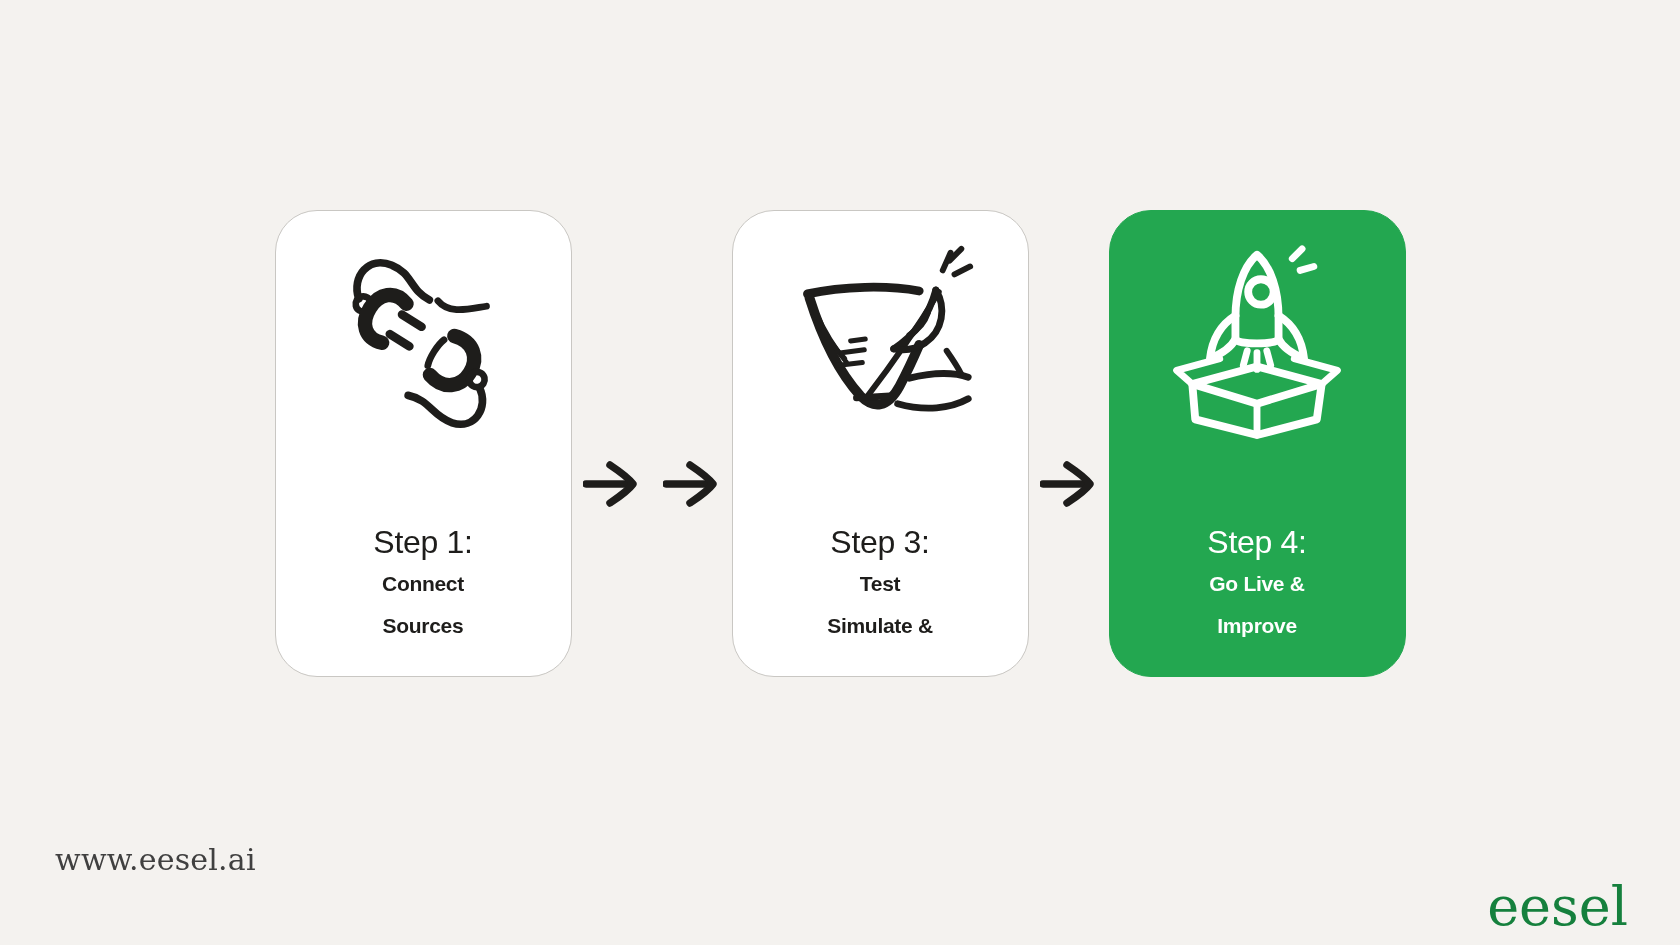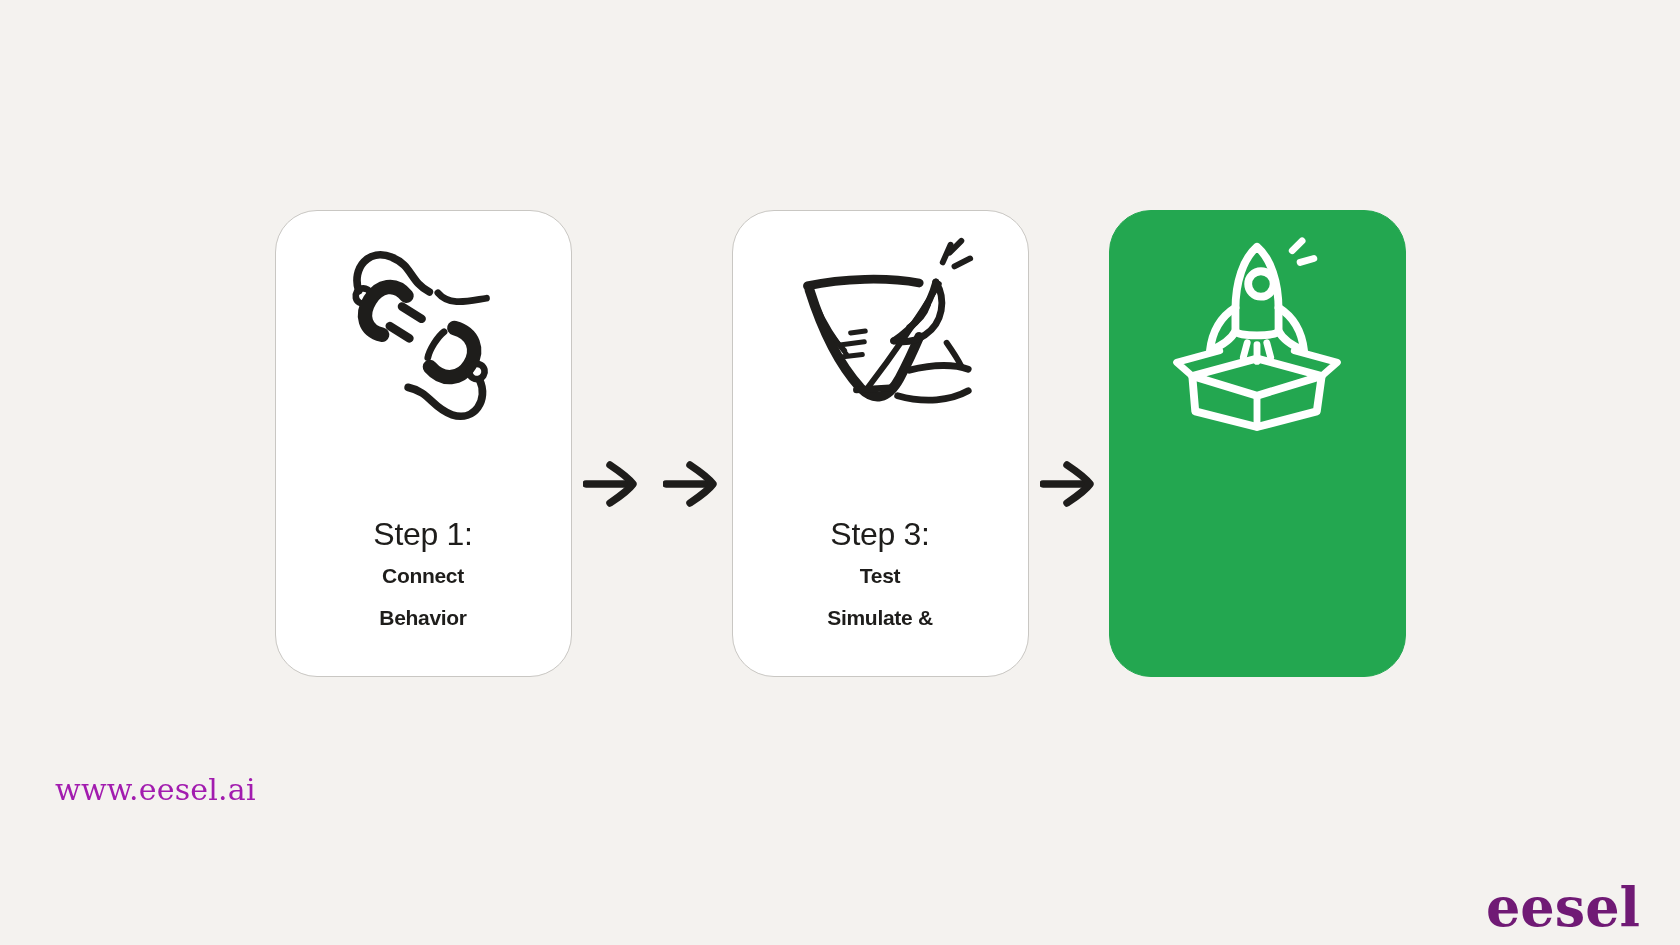--- a/index.html
+++ b/index.html
@@ -20,21 +20,21 @@
   .stage{position:relative;width:1680px;height:945px;background:var(--page-bg);}
   .cards-row{
     position:absolute;top:210px;left:0;width:1680px;
     display:flex;justify-content:center;align-items:flex-start;
   }
   .card{
     width:297px;height:467px;
     background:var(--card-bg);
     border:1px solid var(--card-border);
     border-radius:42px;
-    padding-top:24px;
+    padding-top:32px;
     display:flex;flex-direction:column;align-items:center;
   }
   .card.highlight{
     background:var(--accent-green);
     border-color:var(--accent-green);
   }
   .icon-wrap{
     height:192px;width:210px;
     display:flex;align-items:center;justify-content:center;
   }
@@ -42,28 +42,28 @@
   .texts{margin-top:86px;text-align:center;line-height:42px;color:var(--ink);}
   .card.highlight .texts{color:var(--text-light);}
   .step-label{font-size:32px;font-weight:400;letter-spacing:-0.3px;}
   .step-title{font-size:21px;font-weight:700;letter-spacing:-0.3px;}
   .arrow-slot{
     width:80px;height:467px;flex:0 0 auto;
     display:flex;justify-content:center;align-items:flex-start;
   }
   .arrow-slot svg{margin-top:250px;}
   .footer-url{
-    position:absolute;left:55px;top:772px;
+    position:absolute;left:55px;top:842px;
     font-family:"DejaVu Serif", serif;
-    font-size:30px;color:#a21caf;letter-spacing:0.2px;
+    font-size:30px;color:#404040;letter-spacing:0.2px;
   }
   .brand-logo{
-    position:absolute;right:40px;top:880px;
+    position:absolute;right:52px;top:880px;
     font-family:"DejaVu Serif", serif;
-    font-size:54px;line-height:1;color:#701a75;font-weight:bold;
+    font-size:54px;line-height:1;color:#15803d;
   }
   .ink-stroke{stroke:var(--ink);fill:none;stroke-linecap:round;stroke-linejoin:round;}
   .white-stroke{stroke:#FFFFFF;fill:none;stroke-linecap:round;stroke-linejoin:round;}
 </style>
 </head>
 <body>
 
 <div class="stage">
 
   <div class="cards-row">
@@ -81,21 +81,21 @@
             <path class="ink-stroke" stroke-width="15" d="M126,80 C146,74 160,86 160,104 C160,122 146,134 126,128"></path>
             <path class="ink-stroke" stroke-width="7" d="M119,121 C116,113 116,97 119,89"></path>
             <circle class="ink-stroke" stroke-width="7" cx="170" cy="106" r="8"></circle>
             <path class="ink-stroke" stroke-width="8" d="M177,112 C196,124 196,152 172,158 C150,163 140,150 118,158"></path>
           </g>
         </svg>
       </div>
       <div class="texts">
         <div class="step-label">Step 1:</div>
         <div class="step-title">Connect</div>
-        <div class="step-title">Behavior</div>
+        <div class="step-title">Sources</div>
       </div>
     </section>
 
     <div class="arrow-slot">
       <svg width="58" height="48" viewBox="0 0 58 48">
         <path class="ink-stroke" stroke-width="7.5" d="M3,24 L43,24"></path>
         <path class="ink-stroke" stroke-width="7.5" d="M27,5 Q45,17 50,24 Q45,31 27,43"></path>
       </svg>
     </div>
 
@@ -156,20 +156,25 @@
           <path class="white-stroke" stroke-width="7" d="M110,112 L114,127"></path>
           <path class="white-stroke" stroke-width="7" d="M136,18 L146,8"></path>
           <path class="white-stroke" stroke-width="7" d="M144,30 L158,26"></path>
           <path class="white-stroke" stroke-width="8" d="M34,146 L100,128 L166,146 L100,166 Z"></path>
           <path class="white-stroke" stroke-width="8" d="M34,146 L37,182 L100,198 L161,182 L166,146"></path>
           <path class="white-stroke" stroke-width="7" d="M100,166 L100,198"></path>
           <path class="white-stroke" stroke-width="7" d="M34,146 L18,132 L62,120"></path>
           <path class="white-stroke" stroke-width="7" d="M166,146 L182,132 L138,120"></path>
         </svg>
       </div>
+      <div class="texts">
+        <div class="step-label">Step 4:</div>
+        <div class="step-title">Go Live &amp;</div>
+        <div class="step-title">Improve</div>
+      </div>
     </section>
 
   </div>
 
   <div class="footer-url">www.eesel.ai</div>
   <div class="brand-logo">eesel</div>
 
 </div>
 
 </body></html>

